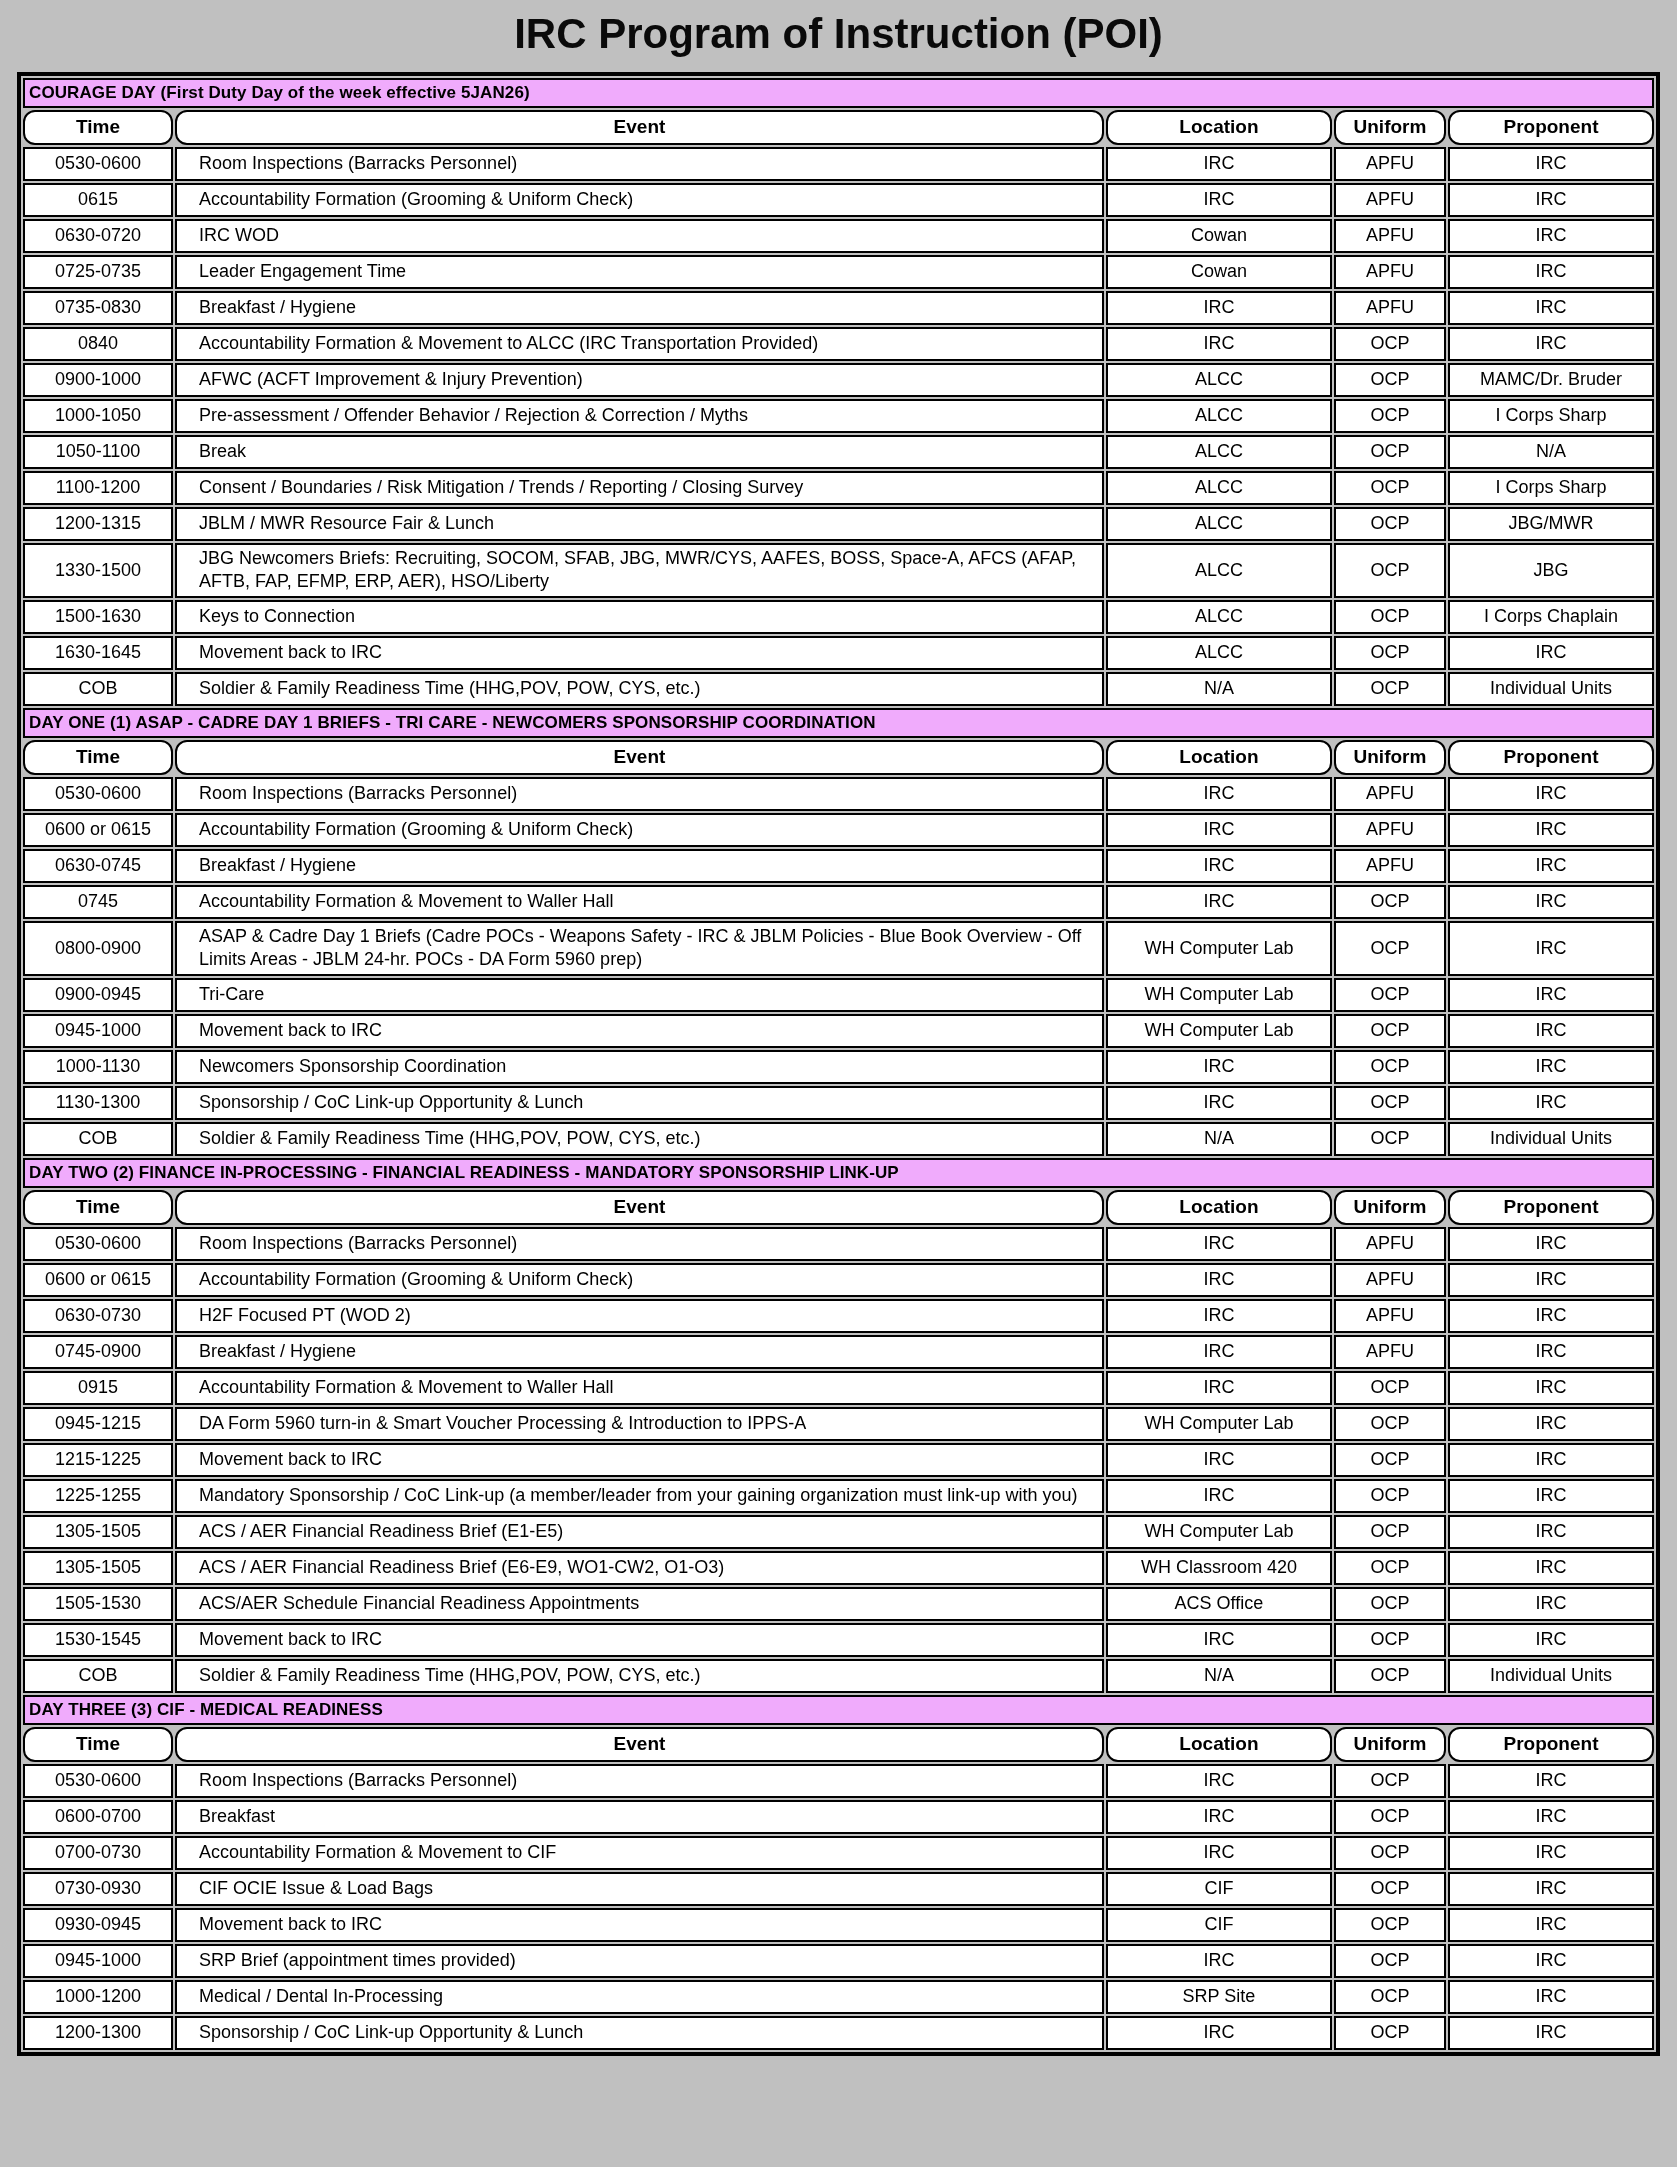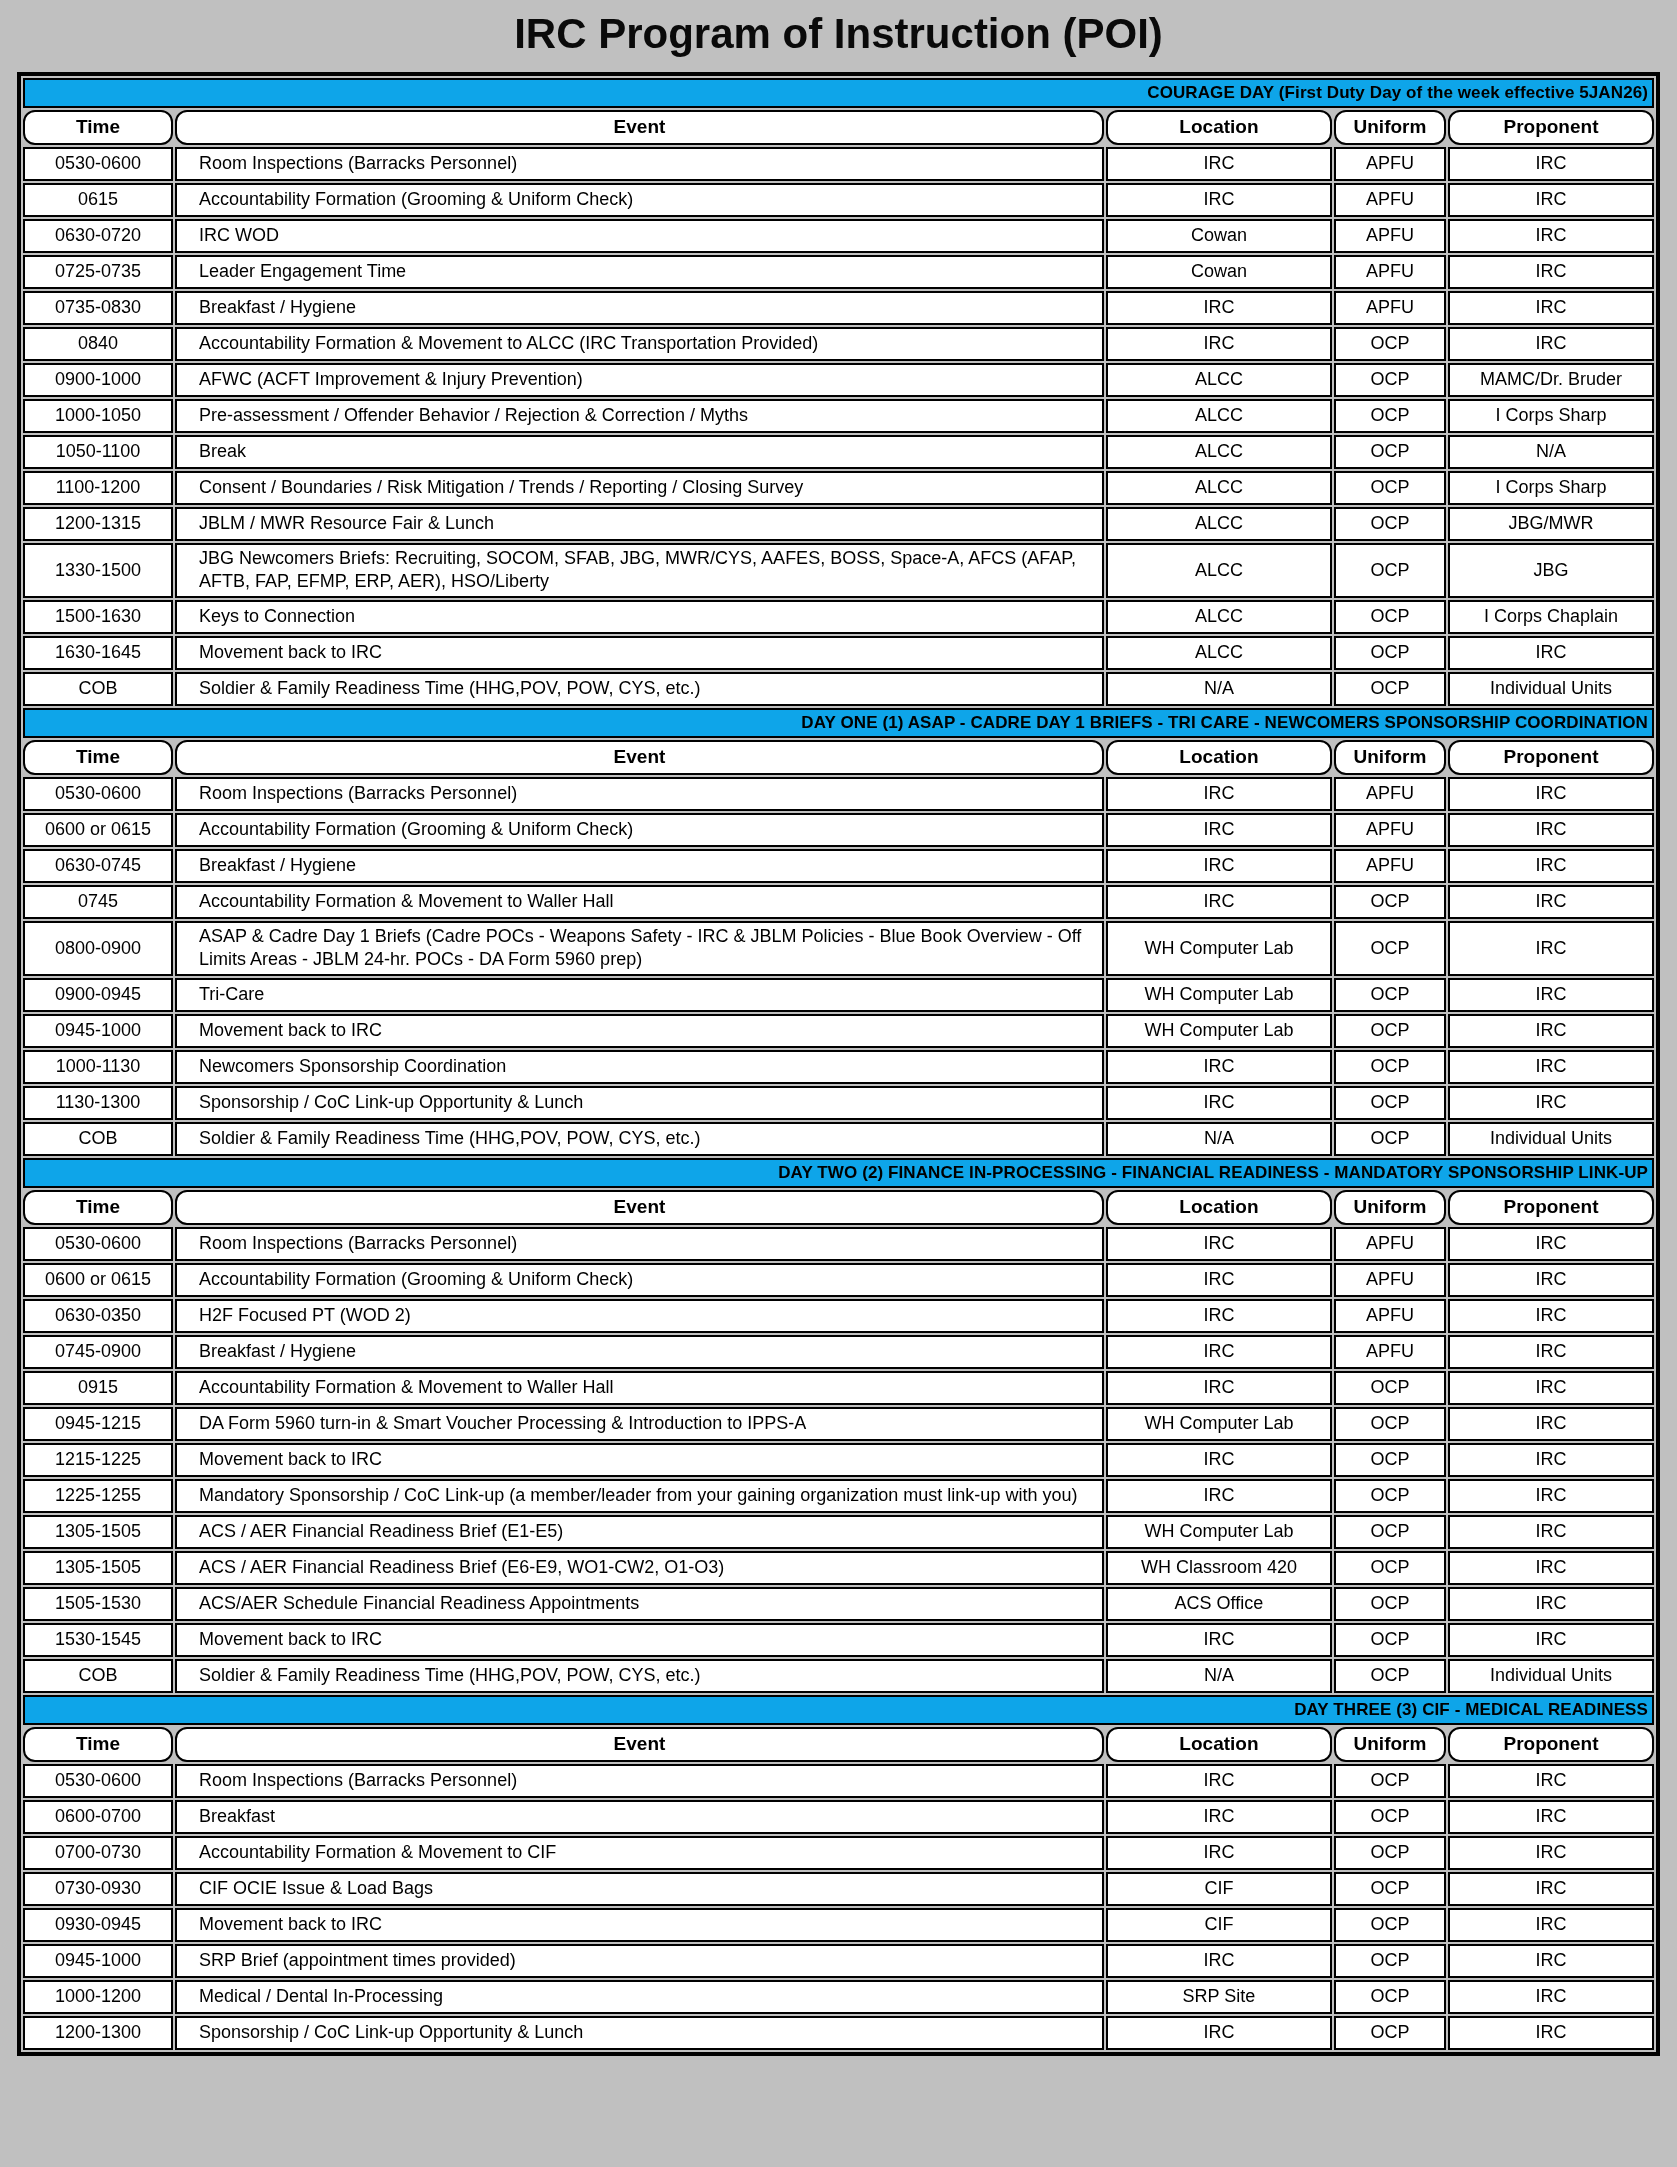--- a/index.html
+++ b/index.html
@@ -54,25 +54,25 @@
     font-weight: bold;
     height: 27px;
     border-radius: 12px;
   }
   td.event {
     text-align: left;
     padding-left: 22px;
     padding-right: 7px;
   }
   td.section-header {
-    background: #0ea5e9;
+    background: #f0abfc;
     font-weight: bold;
     font-size: 17px;
     height: 22px;
-    text-align: right;
+    text-align: left;
     letter-spacing: 0.1px;
   }
 </style>
 </head>
 <body>
 
 <div class="page">
   <h1 class="title">IRC Program of Instruction (POI)</h1>
   <table class="poi" id="poi-table">
     <colgroup>
@@ -296,21 +296,21 @@
           <td>IRC</td>
         </tr>
         <tr>
           <td>0600 or 0615</td>
           <td class="event">Accountability Formation (Grooming &amp; Uniform Check)</td>
           <td>IRC</td>
           <td>APFU</td>
           <td>IRC</td>
         </tr>
         <tr>
-          <td>0630-0350</td>
+          <td>0630-0730</td>
           <td class="event">H2F Focused PT (WOD 2)</td>
           <td>IRC</td>
           <td>APFU</td>
           <td>IRC</td>
         </tr>
         <tr>
           <td>0745-0900</td>
           <td class="event">Breakfast / Hygiene</td>
           <td>IRC</td>
           <td>APFU</td>

